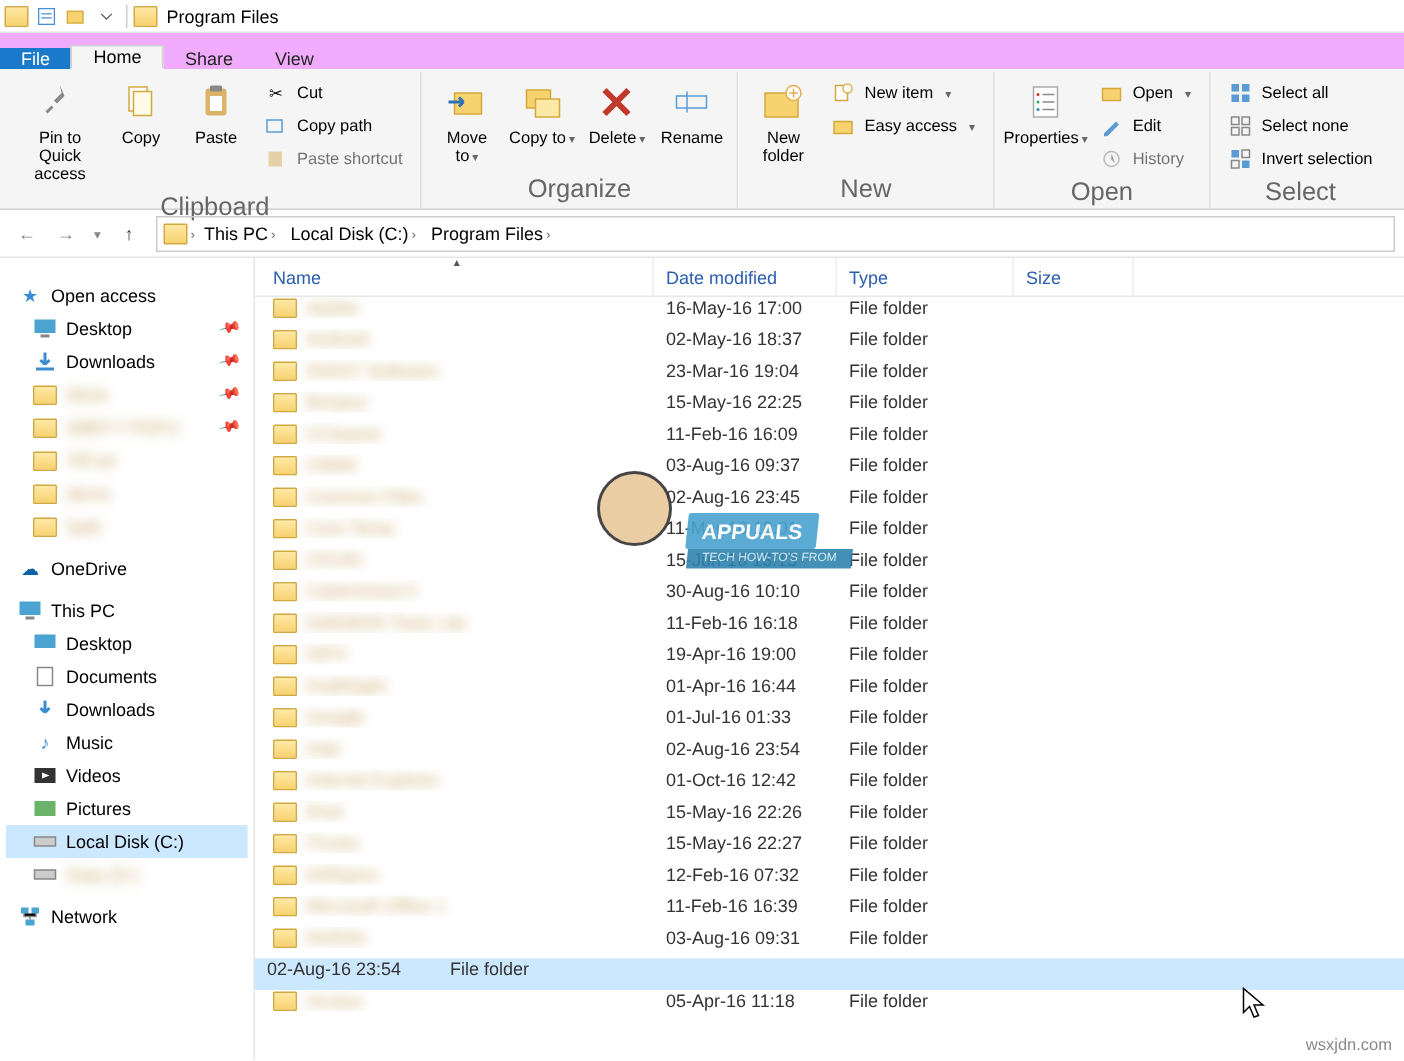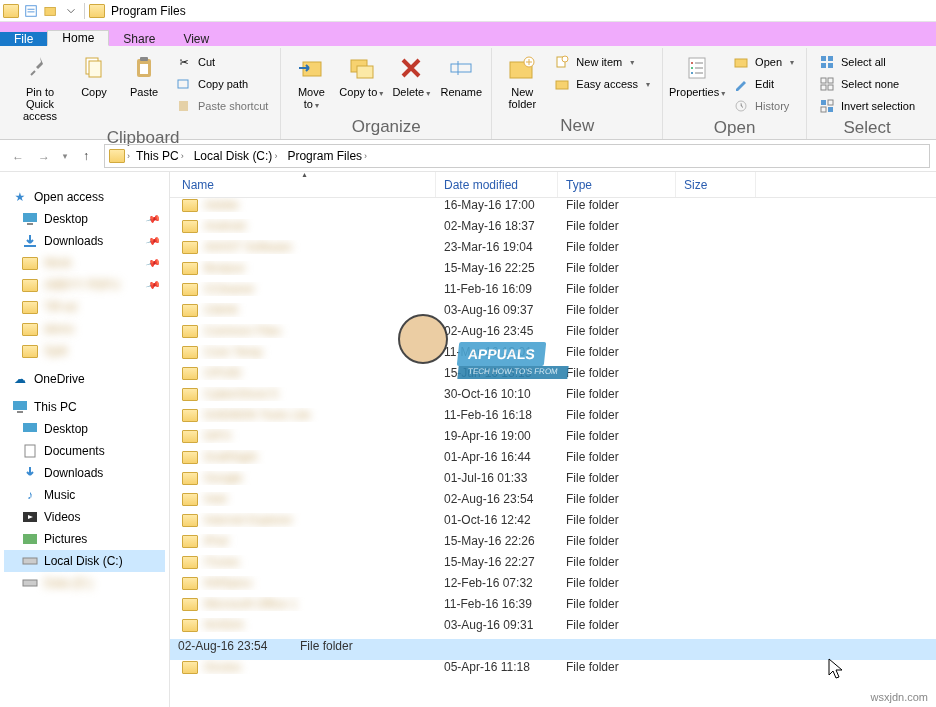--- a/index.html
+++ b/index.html
@@ -496,20 +496,31 @@
       </div>
     <div class="tree-item">
         <span class="tree-ico">
           <svg width="16" height="16" viewBox="0 0 16 16">
             <rect x="1" y="5" width="14" height="6" fill="#ccc" stroke="#888"></rect>
           </svg>
         </span>
         <span class="blurred">Data (D:)</span>
       </div>
 
+    <div class="tree-item top">
+        <span class="tree-ico">
+          <svg width="16" height="16" viewBox="0 0 16 16">
+            <rect x="2" y="2" width="5" height="4" fill="#4aa3d1"></rect>
+            <rect x="9" y="2" width="5" height="4" fill="#4aa3d1"></rect>
+            <rect x="5" y="10" width="6" height="4" fill="#4aa3d1"></rect>
+            <path d="M4 6v2h8V6M8 8v2" stroke="#888"></path>
+          </svg>
+        </span>
+        <span>Network</span>
+      </div>
   </div>
 
   <div class="files">
     <div class="cols">
       <div class="col name">
           <span>Name</span>
           <span class="sort">▴</span>
         </div>
       <div class="col date">
           <span>Date modified</span>
@@ -601,21 +612,21 @@
           </div>
           <div class="c date">15-Jun-16 13:13</div>
           <div class="c type">File folder</div>
           <div class="c size"></div>
         </div>
         <div class="row">
           <div class="c name">
             <div class="folder-ico-sm"></div>
             <span class="blurred">CyberGhost 5</span>
           </div>
-          <div class="c date">30-Oct-16 10:10</div>
+          <div class="c date">30-Aug-16 10:10</div>
           <div class="c type">File folder</div>
           <div class="c size"></div>
         </div>
         <div class="row">
           <div class="c name">
             <div class="folder-ico-sm"></div>
             <span class="blurred">DAEMON Tools Lite</span>
           </div>
           <div class="c date">11-Feb-16 16:18</div>
           <div class="c type">File folder</div>

